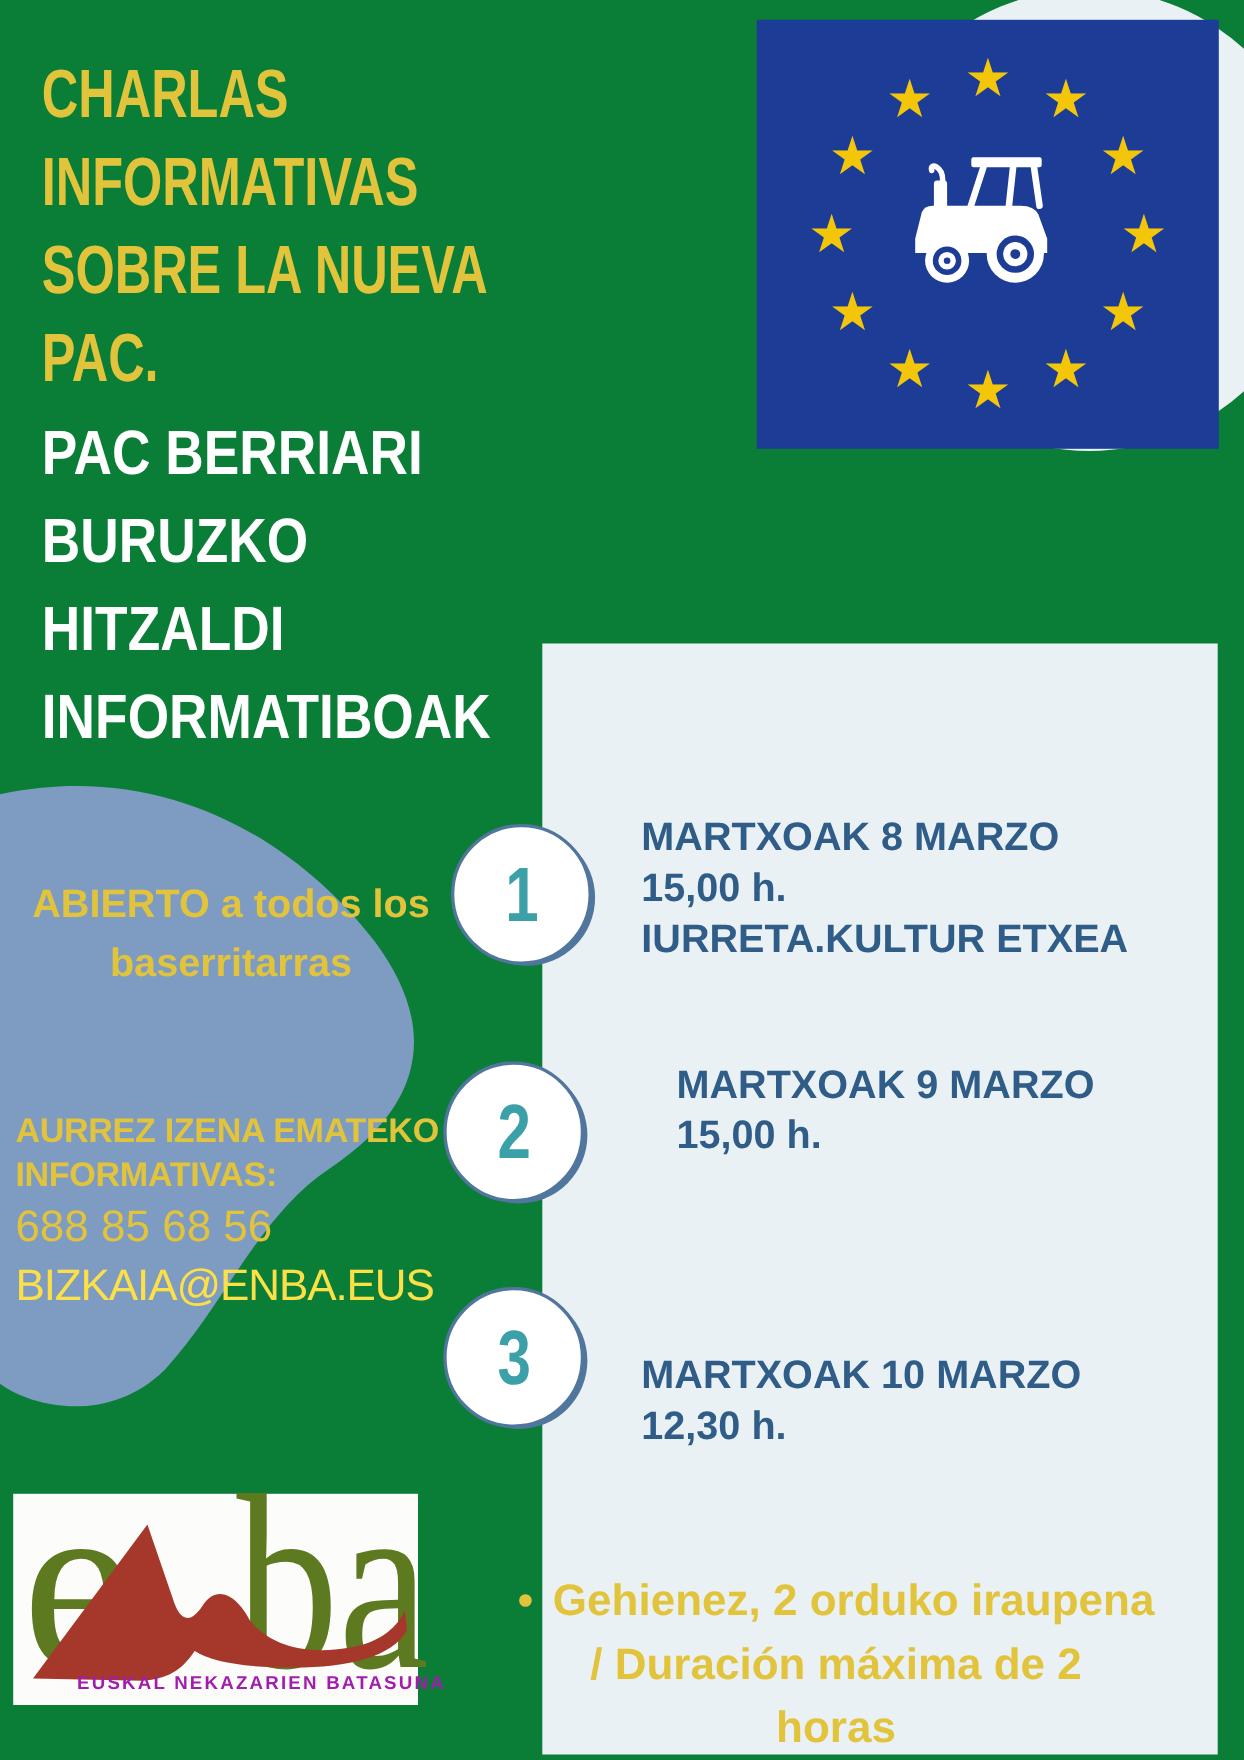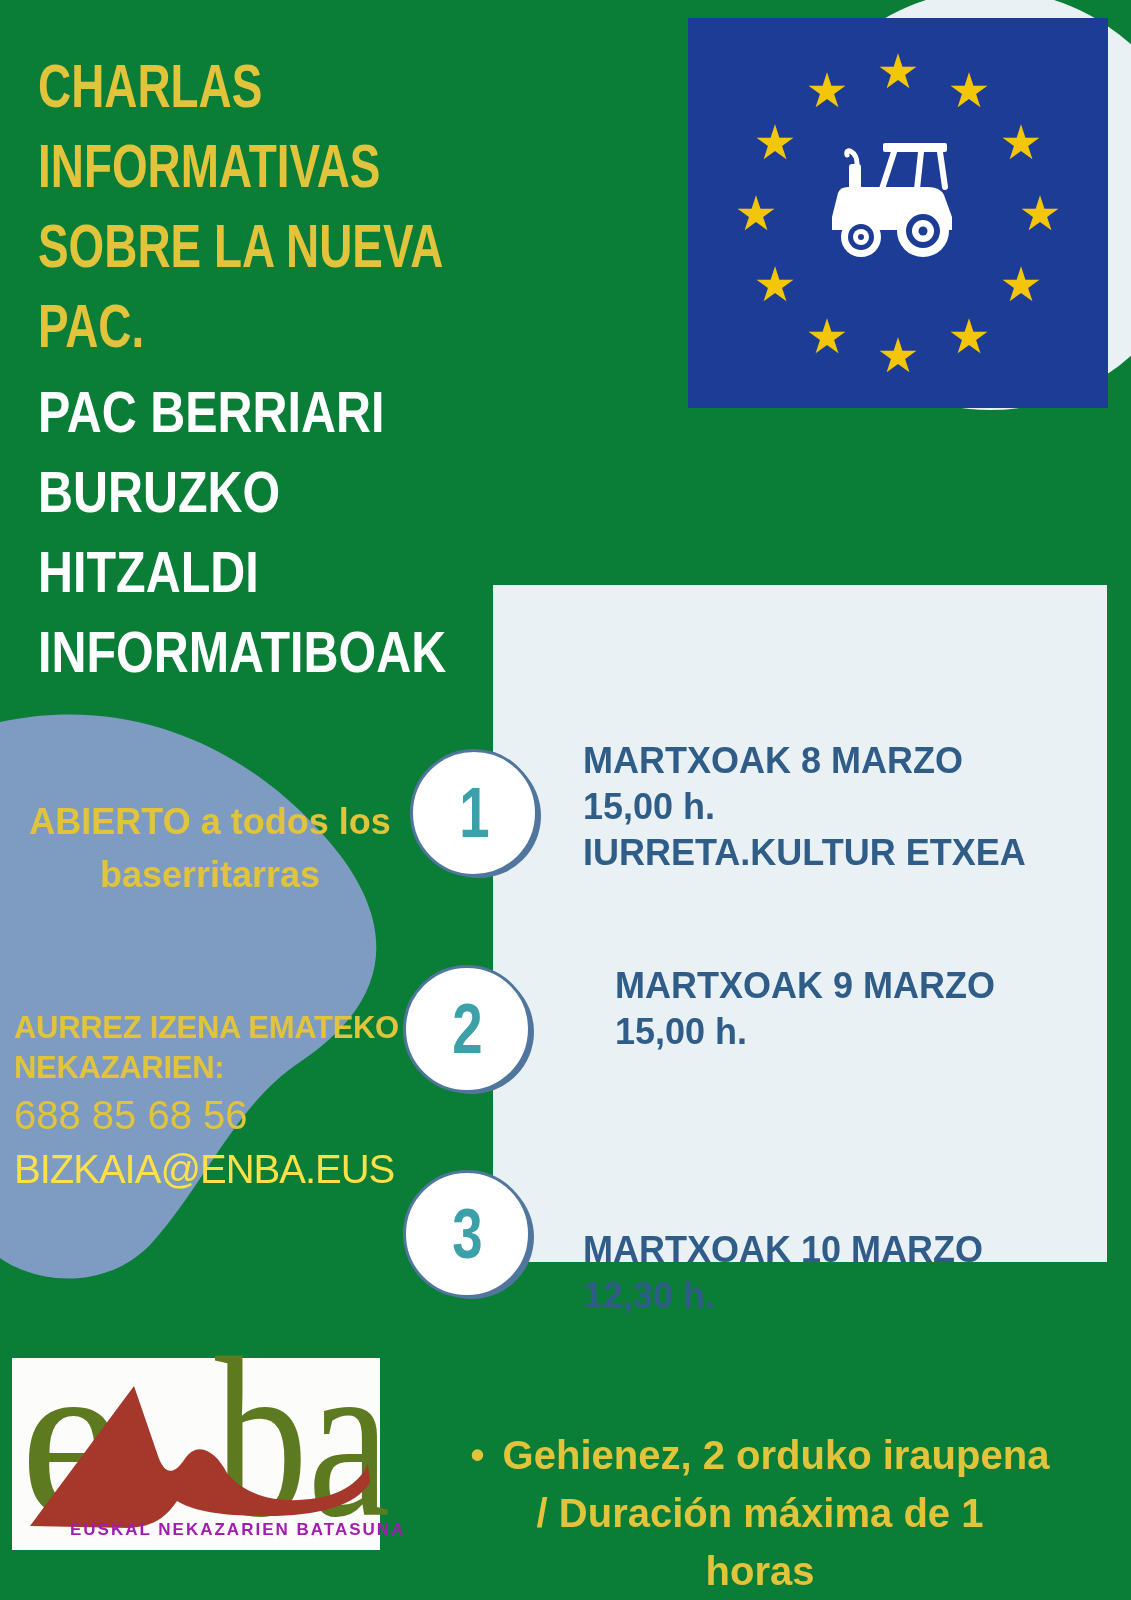--- a/index.html
+++ b/index.html
@@ -39,21 +39,21 @@
   }
   .headline-eu{
     left:38px; top:372px; z-index:3;
     color:#ffffff; font-size:57px; font-weight:bold; line-height:80px;
     white-space:nowrap;
     transform:scaleX(0.85); transform-origin:0 0;
   }
 
   
   .panel{
-    left:493px; top:585px; width:614px; height:677px;
+    left:493px; top:585px; width:614px; height:1010px;
     background:#eaf1f5; z-index:2;
   }
   .event{
     position:absolute; left:90px; width:510px;
     color:#2f5d88; font-size:36px; font-weight:bold; line-height:46px;
     white-space:nowrap;
   }
   .event-1{top:153px;} .event-2{top:378px;margin-left:32px;} .event-3{top:642px;}
 
   .num-circle{
@@ -205,38 +205,38 @@
     <span class="num">3</span>
   </div>
 
   <div class="abs open-note">
     <div>ABIERTO a todos los</div>
     <div>baserritarras</div>
   </div>
 
   <div class="abs signup-note">
     <div>AURREZ IZENA EMATEKO /</div>
-    <div>NEKAZARIEN:</div>
+    <div>INFORMATIVAS:</div>
   </div>
   <div class="abs phone">688 85 68 56</div>
   <div class="abs email">BIZKAIA@ENBA.EUS</div>
 
   <div class="abs logo-box">
     <svg width="368" height="192" viewBox="0 0 368 192" xmlns="http://www.w3.org/2000/svg">
       <text x="8" y="157" font-family="Liberation Serif, serif" font-size="228" fill="#5d7a20" textLength="102" lengthAdjust="spacingAndGlyphs">e</text>
       <text x="203" y="157" font-family="Liberation Serif, serif" font-size="228" fill="#5d7a20" textLength="175" lengthAdjust="spacingAndGlyphs">ba</text>
       <path d="M18,168 L122,28 L145,95 C152,118 162,117 172,102
                C186,80 205,95 215,115 C235,140 270,146 305,140
                C330,136 348,124 356,106 L358,124 C345,148 305,158 255,158
                C205,158 180,152 165,143 C152,162 140,168 118,170 Z" fill="#a5372b"></path>
     </svg>
     <div class="logo-caption">EUSKAL NEKAZARIEN BATASUNA</div>
   </div>
 
   <div class="abs footer-note">
     <div>
       <span class="bullet">•</span><span>Gehienez, 2 orduko iraupena</span>
     </div>
-    <div>/ Duración máxima de 1</div>
+    <div>/ Duración máxima de 2</div>
     <div>horas</div>
   </div>
 
 </div>
 
 </body></html>

